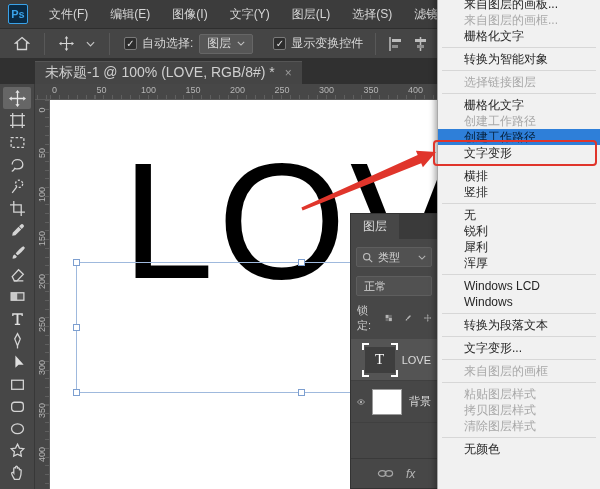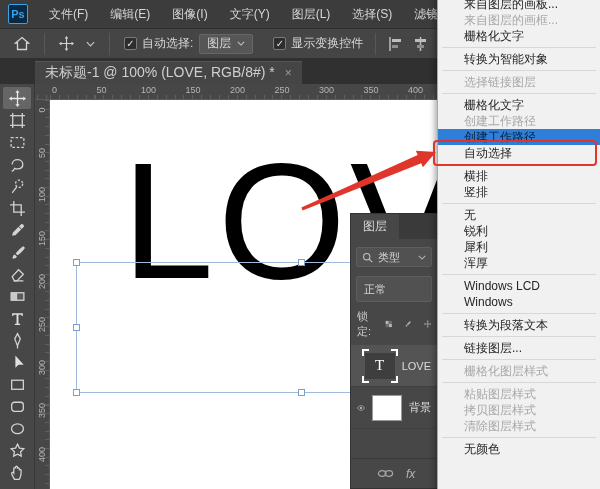--- a/index.html
+++ b/index.html
@@ -73,21 +73,21 @@
 
   
   .layers-panel { position:absolute; left:350px; top:213px; width:87px; height:276px;
     background:#474747; z-index:3; border:1px solid #333; border-right:none; overflow:hidden; }
   .lp-tabstrip { height:25px; background:#3a3a3a; display:flex; }
   .lp-tab { background:#474747; color:#d8d8d8; font-size:12px; padding:0 12px; line-height:25px; }
   .lp-row { display:flex; align-items:center; padding:0 6px; color:#cfcfcf; font-size:11px; }
   .lp-filter { margin:8px 5px 0 5px; height:20px; background:#515151; border:1px solid #5e5e5e;
     border-radius:2px; display:flex; align-items:center; gap:5px; padding:0 5px; }
   .lp-filter .val { color:#d6d6d6; font-size:11px; flex:1; }
-  .lp-blend { margin:9px 5px 0 5px; height:26px; background:#515151; border:1px solid #5e5e5e;
+  .lp-blend { margin:9px 5px 0 5px; height:20px; background:#515151; border:1px solid #5e5e5e;
     border-radius:2px; display:flex; align-items:center; padding:0 7px; color:#d6d6d6; font-size:11px; }
   .lp-lock { margin-top:7px; gap:12px;align-items:center; }
   .layer-row { display:flex; align-items:center; gap:7px; height:42px; padding:0 6px; border-bottom:1px solid #404040; }
   .layer-row.sel { background:#545454; }
   .thumb-wrap { position:relative; width:32px; height:28px; display:flex; align-items:center; justify-content:center; }
   .thumb-text { width:30px; height:26px; background:#3e3e3e; color:#fff; font-size:15px;
     display:flex; align-items:center; justify-content:center; font-family:"Liberation Serif",serif; }
   .thumb-bg { width:30px; height:26px; background:#fff; border:1px solid #9a9a9a; }
   .corner { position:absolute; width:7px; height:7px; border:0 solid #fff; }
   .c-tl{left:-3px;top:-3px;border-left-width:2px;border-top-width:2px}
@@ -406,38 +406,38 @@
       <div class="m-item disabled">来自图层的画框...</div>
       <div class="m-item enabled">栅格化文字</div>
       <div class="m-sep"></div>
       <div class="m-item enabled">转换为智能对象</div>
       <div class="m-sep"></div>
       <div class="m-item disabled">选择链接图层</div>
       <div class="m-sep"></div>
       <div class="m-item enabled">栅格化文字</div>
       <div class="m-item disabled">创建工作路径</div>
       <div class="m-item highlighted" style="background: rgb(46, 127, 217);">创建工作路径</div>
-      <div class="m-item enabled">自动选择</div>
+      <div class="m-item enabled">文字变形</div>
       <div class="m-sep"></div>
       <div class="m-item enabled">横排</div>
       <div class="m-item enabled">竖排</div>
       <div class="m-sep"></div>
       <div class="m-item enabled">无</div>
       <div class="m-item enabled">锐利</div>
       <div class="m-item enabled">犀利</div>
       <div class="m-item enabled">浑厚</div>
       <div class="m-sep"></div>
       <div class="m-item enabled">Windows LCD</div>
       <div class="m-item enabled">Windows</div>
       <div class="m-sep"></div>
       <div class="m-item enabled">转换为段落文本</div>
       <div class="m-sep"></div>
-      <div class="m-item enabled">链接图层...</div>
-      <div class="m-sep"></div>
-      <div class="m-item disabled">栅格化图层样式</div>
+      <div class="m-item enabled">文字变形...</div>
+      <div class="m-sep"></div>
+      <div class="m-item disabled">来自图层的画框</div>
       <div class="m-sep"></div>
       <div class="m-item disabled">粘贴图层样式</div>
       <div class="m-item disabled">拷贝图层样式</div>
       <div class="m-item disabled">清除图层样式</div>
       <div class="m-sep"></div>
       <div class="m-item enabled">无颜色</div>
     </div>
 
   <svg class="arrow-svg" width="145" height="70" viewBox="0 0 145 70">
     <polygon points="6.4,62.6 122.7,9.9 120.9,5.7 141,7 127.9,22.3 126.2,18.2 7.6,65.4" fill="#e0352b"></polygon>

